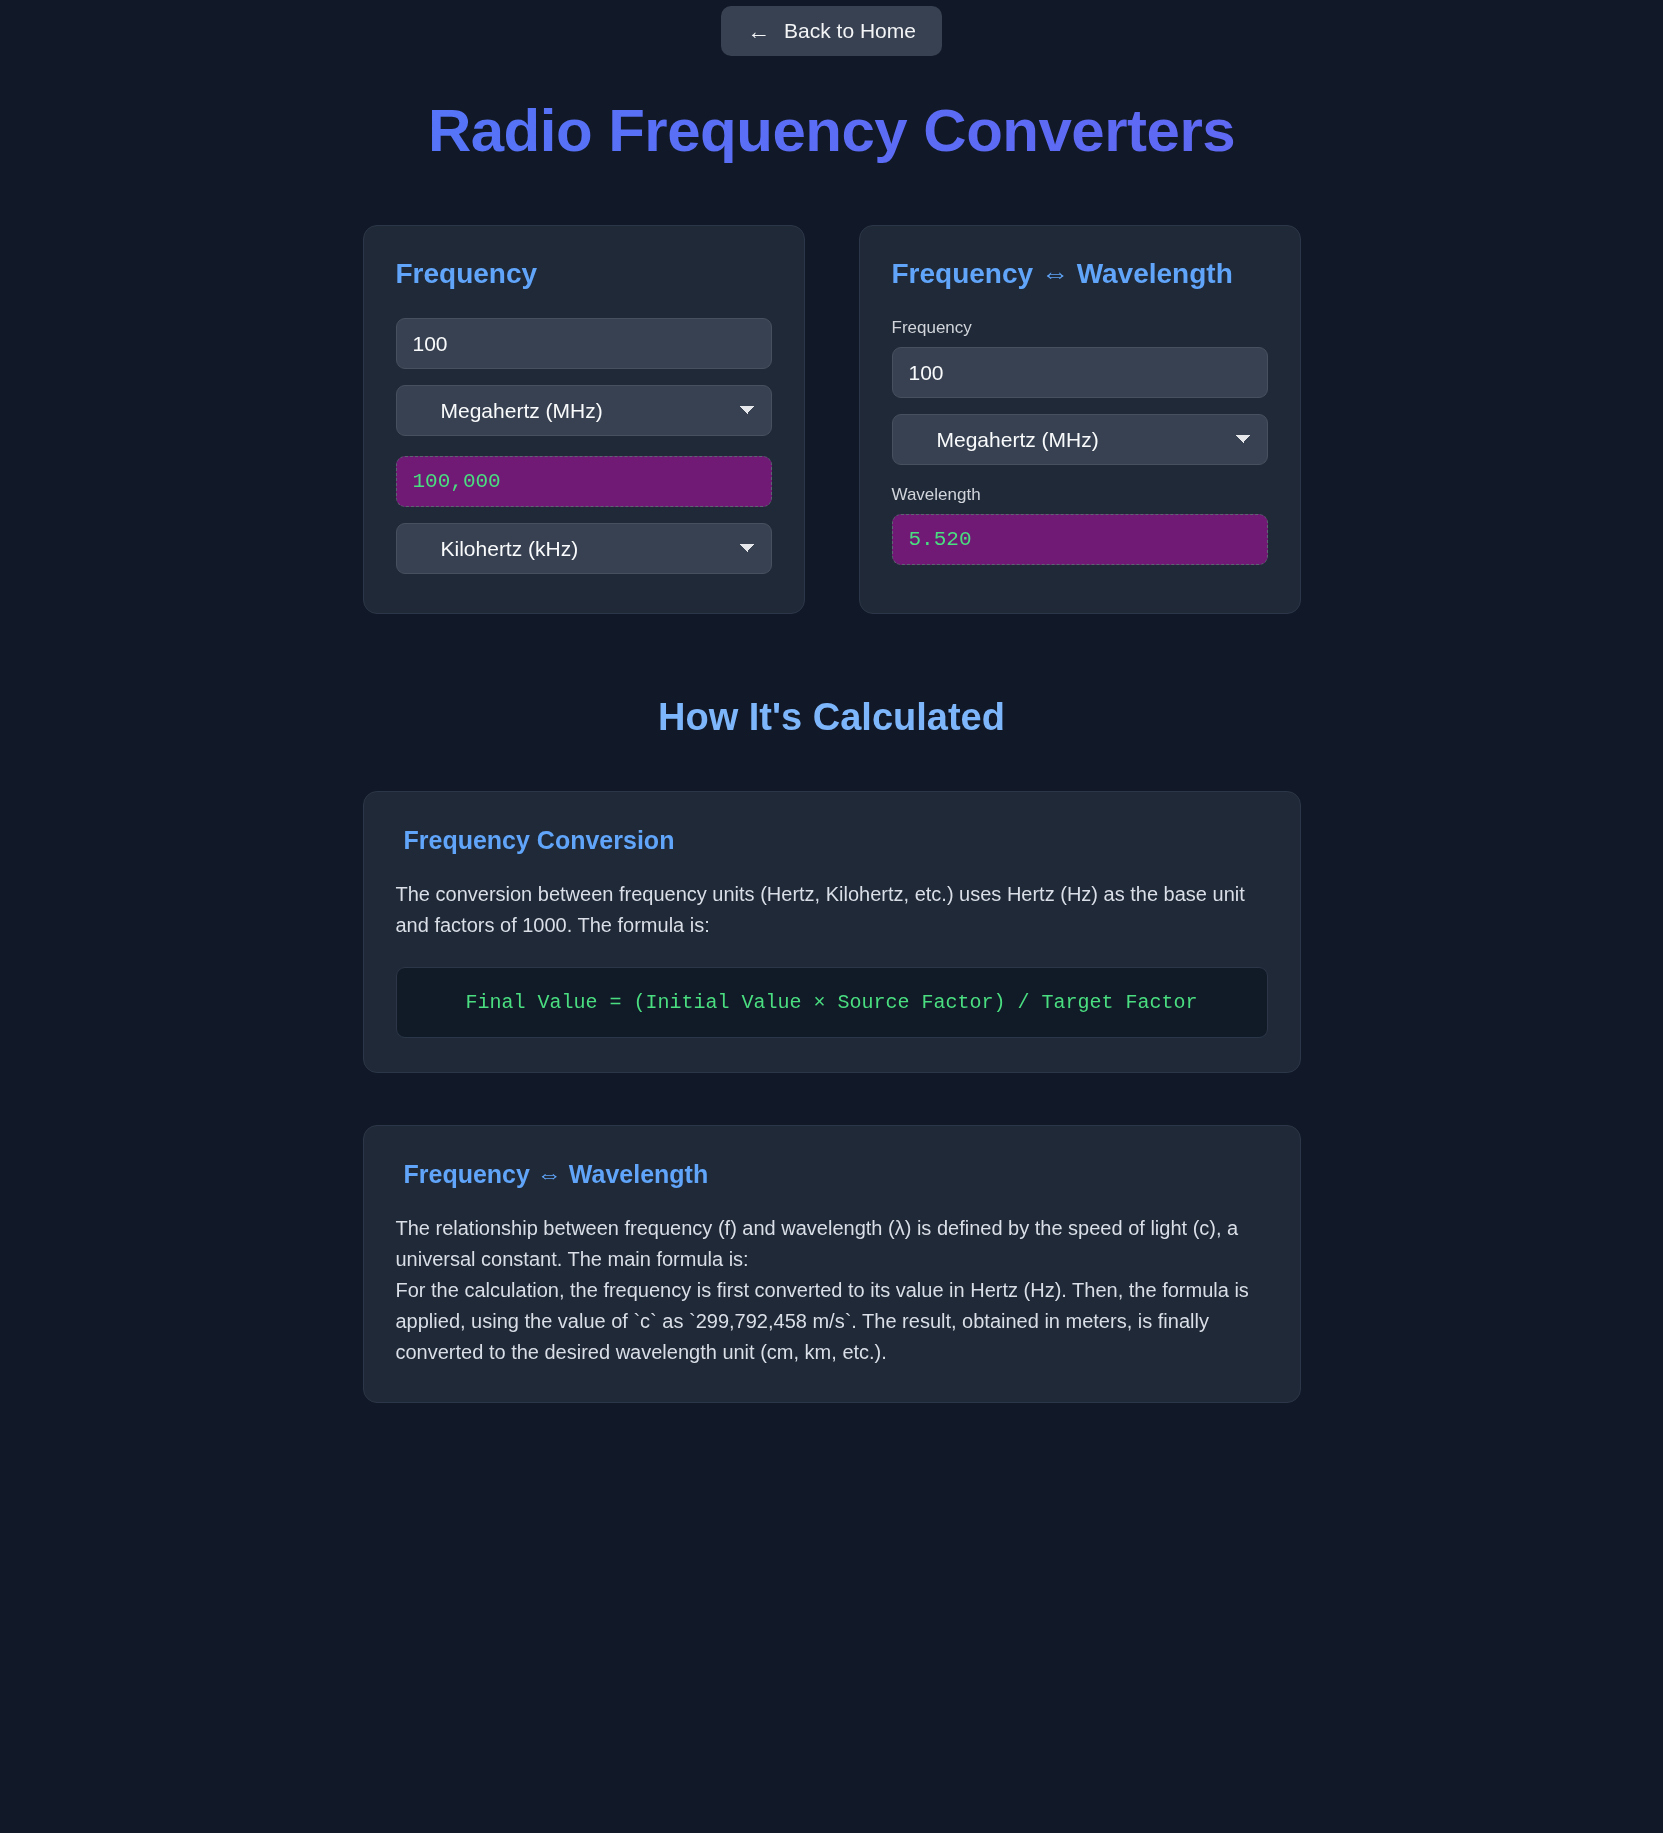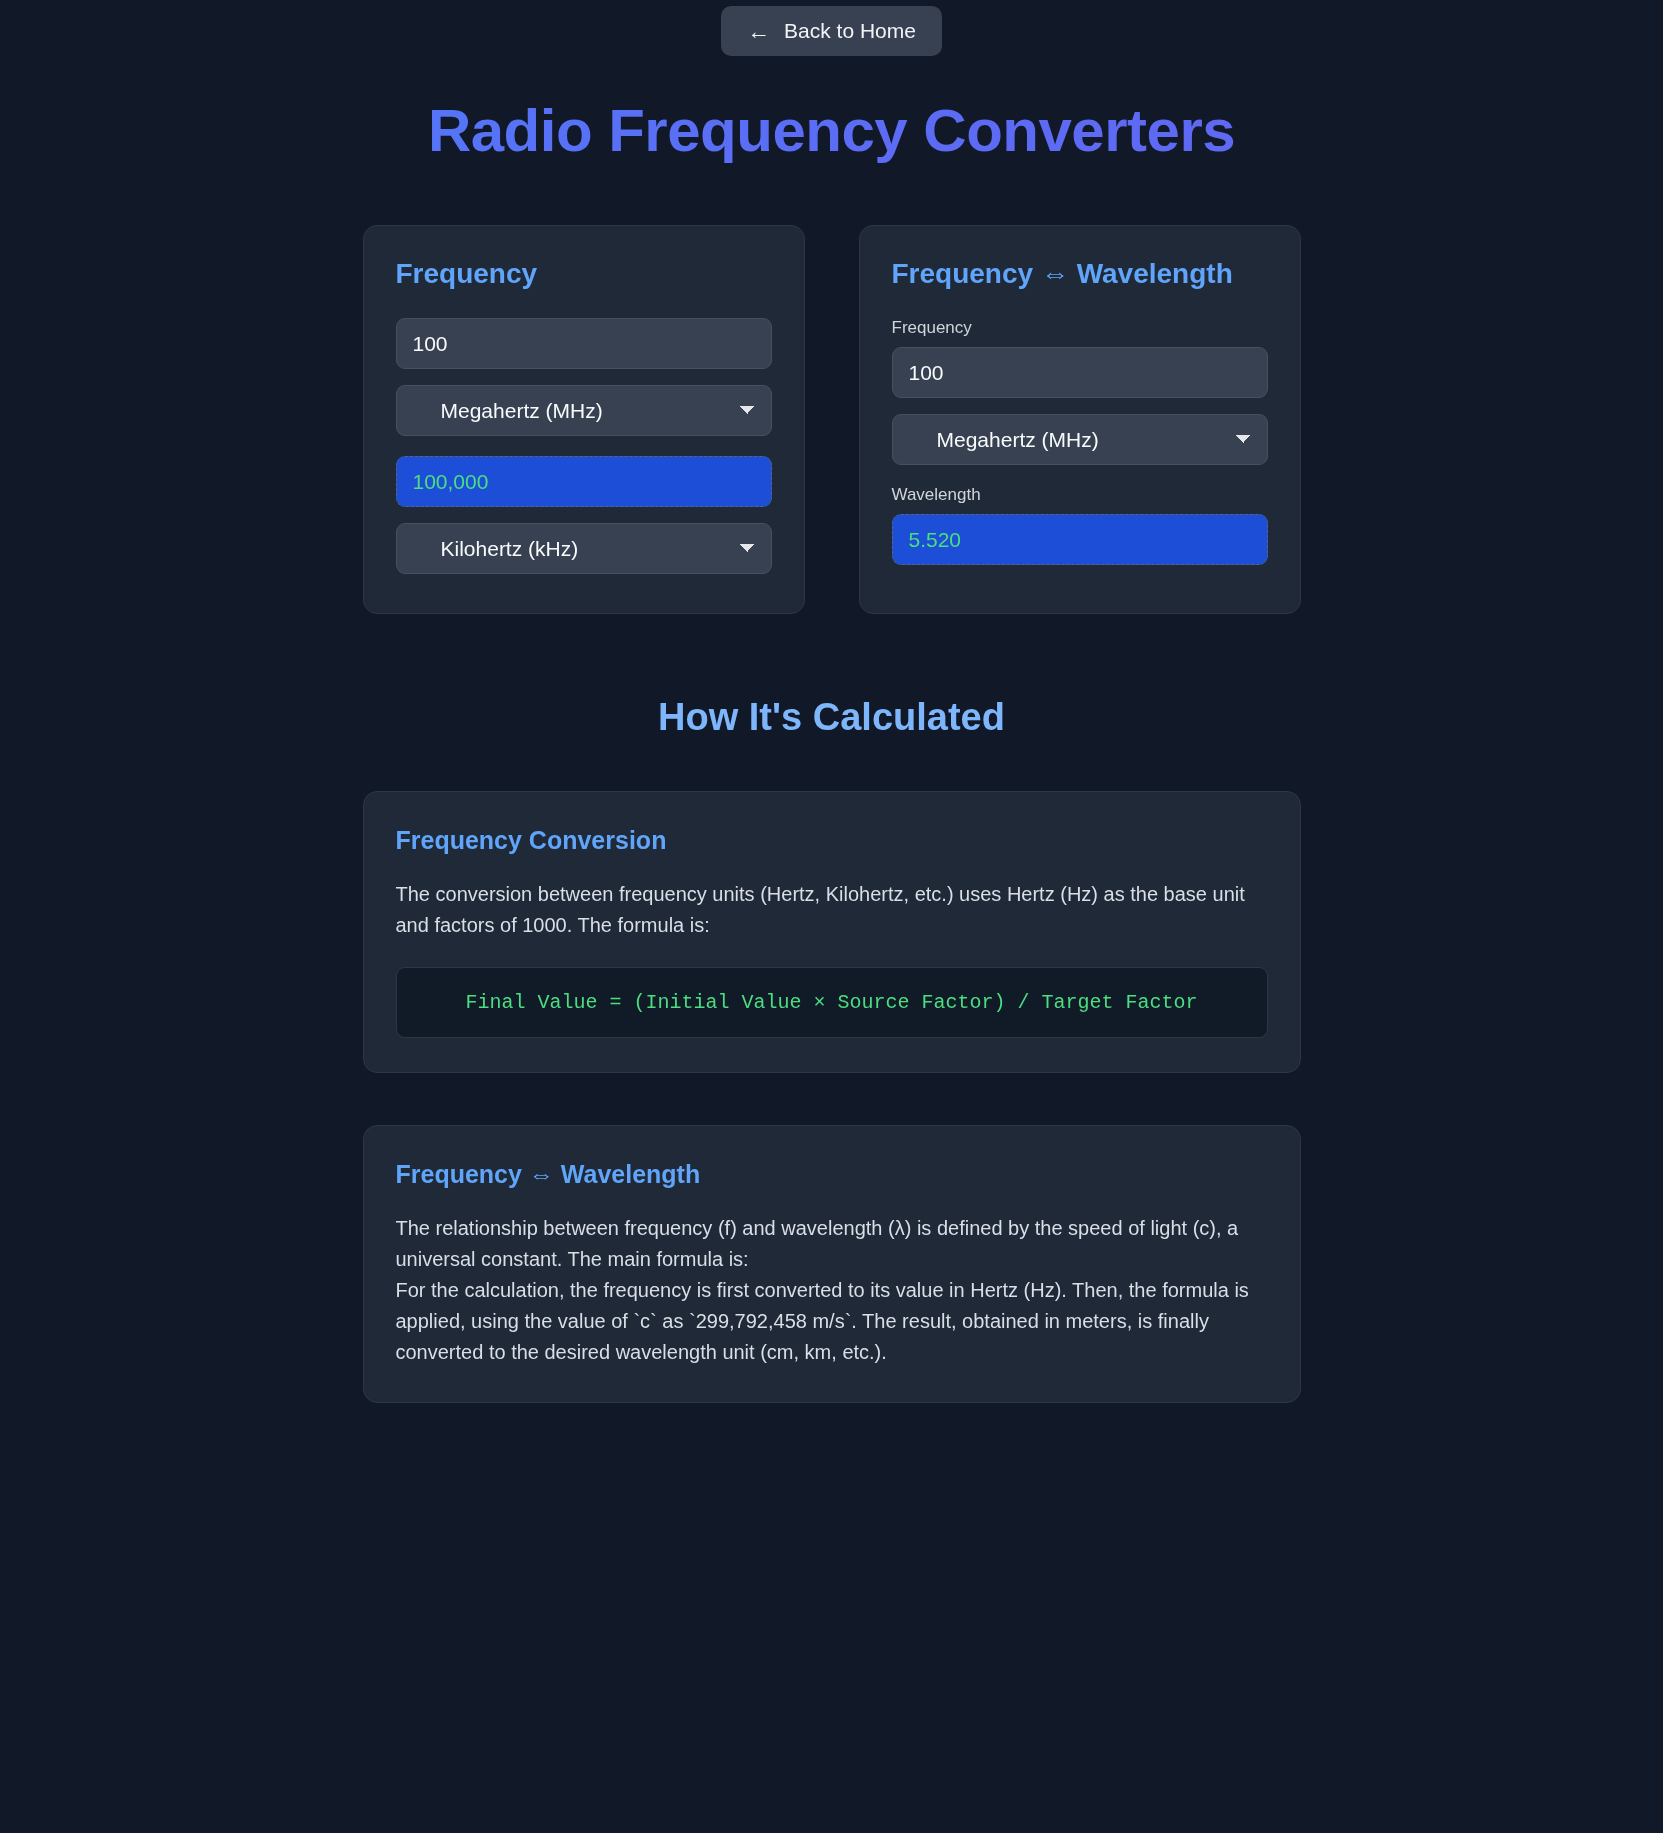--- a/index.html
+++ b/index.html
@@ -106,25 +106,25 @@
       calc(100% - 23px) calc(50% - 1px),
       calc(100% - 16px) calc(50% - 1px);
     background-size: 8px 8px, 8px 8px;
     background-repeat: no-repeat;
     padding-right: 44px;
     cursor: pointer;
     padding-left: 44px;
   }
   .result-box {
     width: 100%;
-    background: #1d4ed8;
+    background: #701a75;
     border: 1px dashed #5b6470;
     border-radius: 9px;
     color: #4ade80;
-    font-family: Liberation Sans, sans-serif;
+    font-family: Liberation Mono, monospace;
     font-size: 21px;
     padding: 13px 16px;
     height: 51px;
     display: flex;
     align-items: center;
   }
   .gap-sm { height: 16px; }
   .gap-md { height: 20px; }
 
   
@@ -144,21 +144,21 @@
     background: #1f2937;
     border: 1px solid #2b3648;
     border-radius: 14px;
     padding: 34px 32px;
     margin-top: 52px;
   }
   .info-title {
     color: #60a5fa;
     font-size: 25px;
     font-weight: bold;
-    margin: 0 0 24px 0;
+    margin: 0 0 24px 8px;
   }
   .info-text {
     font-size: 20px;
     line-height: 1.55;
     color: #d9dee7;
     margin: 0;
   }
   .code-box {
     background: #111a27;
     border: 1px solid #2b3648;

